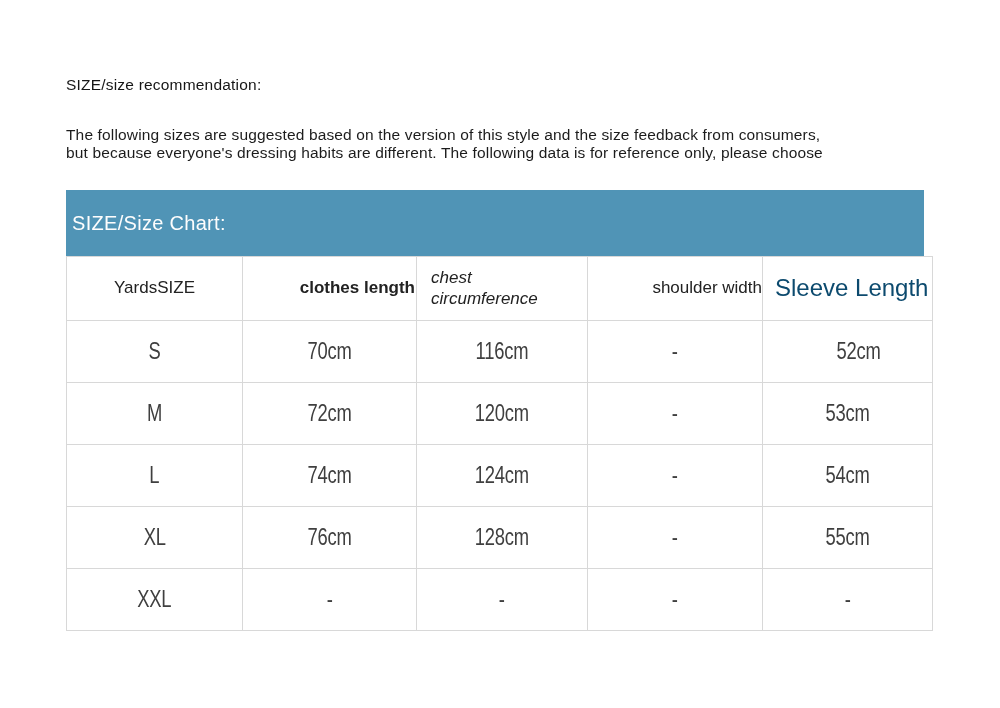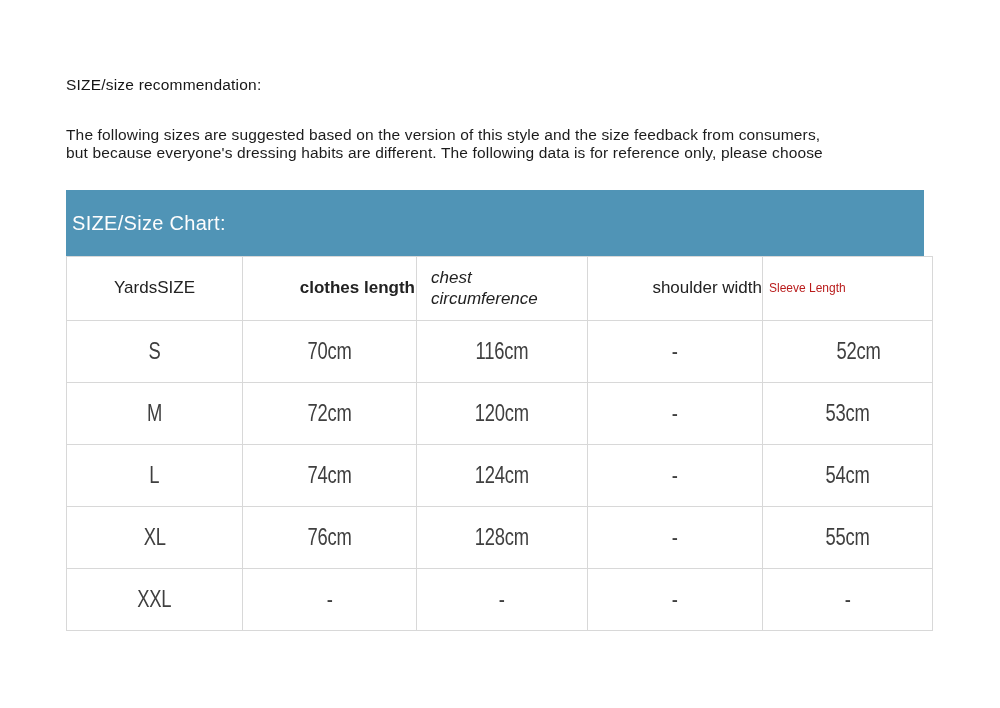--- a/index.html
+++ b/index.html
@@ -60,21 +60,21 @@
     font-weight: normal;
     font-size: 17px;
     color: #222222;
     line-height: 1.2;
   }
   .size-chart th.c0 { text-align: center; }
   .size-chart th.c1 { text-align: right; padding-right: 1px; font-weight: bold; }
   .size-chart th.c2 { text-align: left; padding-left: 14px; }
   .size-chart th.c2 .wrap { display: inline-block; max-width: 118px; text-align: left; font-style: italic; }
   .size-chart th.c3 { text-align: right; margin-top: 17px; }
-  .size-chart th.c4 { text-align: left; padding-left: 6px; font-size: 12px; color: #b91c1c; }
+  .size-chart th.c4 { text-align: left; padding-left: 12px; font-size: 24px; color: #0c4a6e; }
   .size-chart tbody td {
     height: 61px;
     text-align: center;
     font-size: 23px;
     color: #3f3f3f;
   }
   .cond {
     display: inline-block;
     transform: scaleX(0.80);
     letter-spacing: -0.3px;

